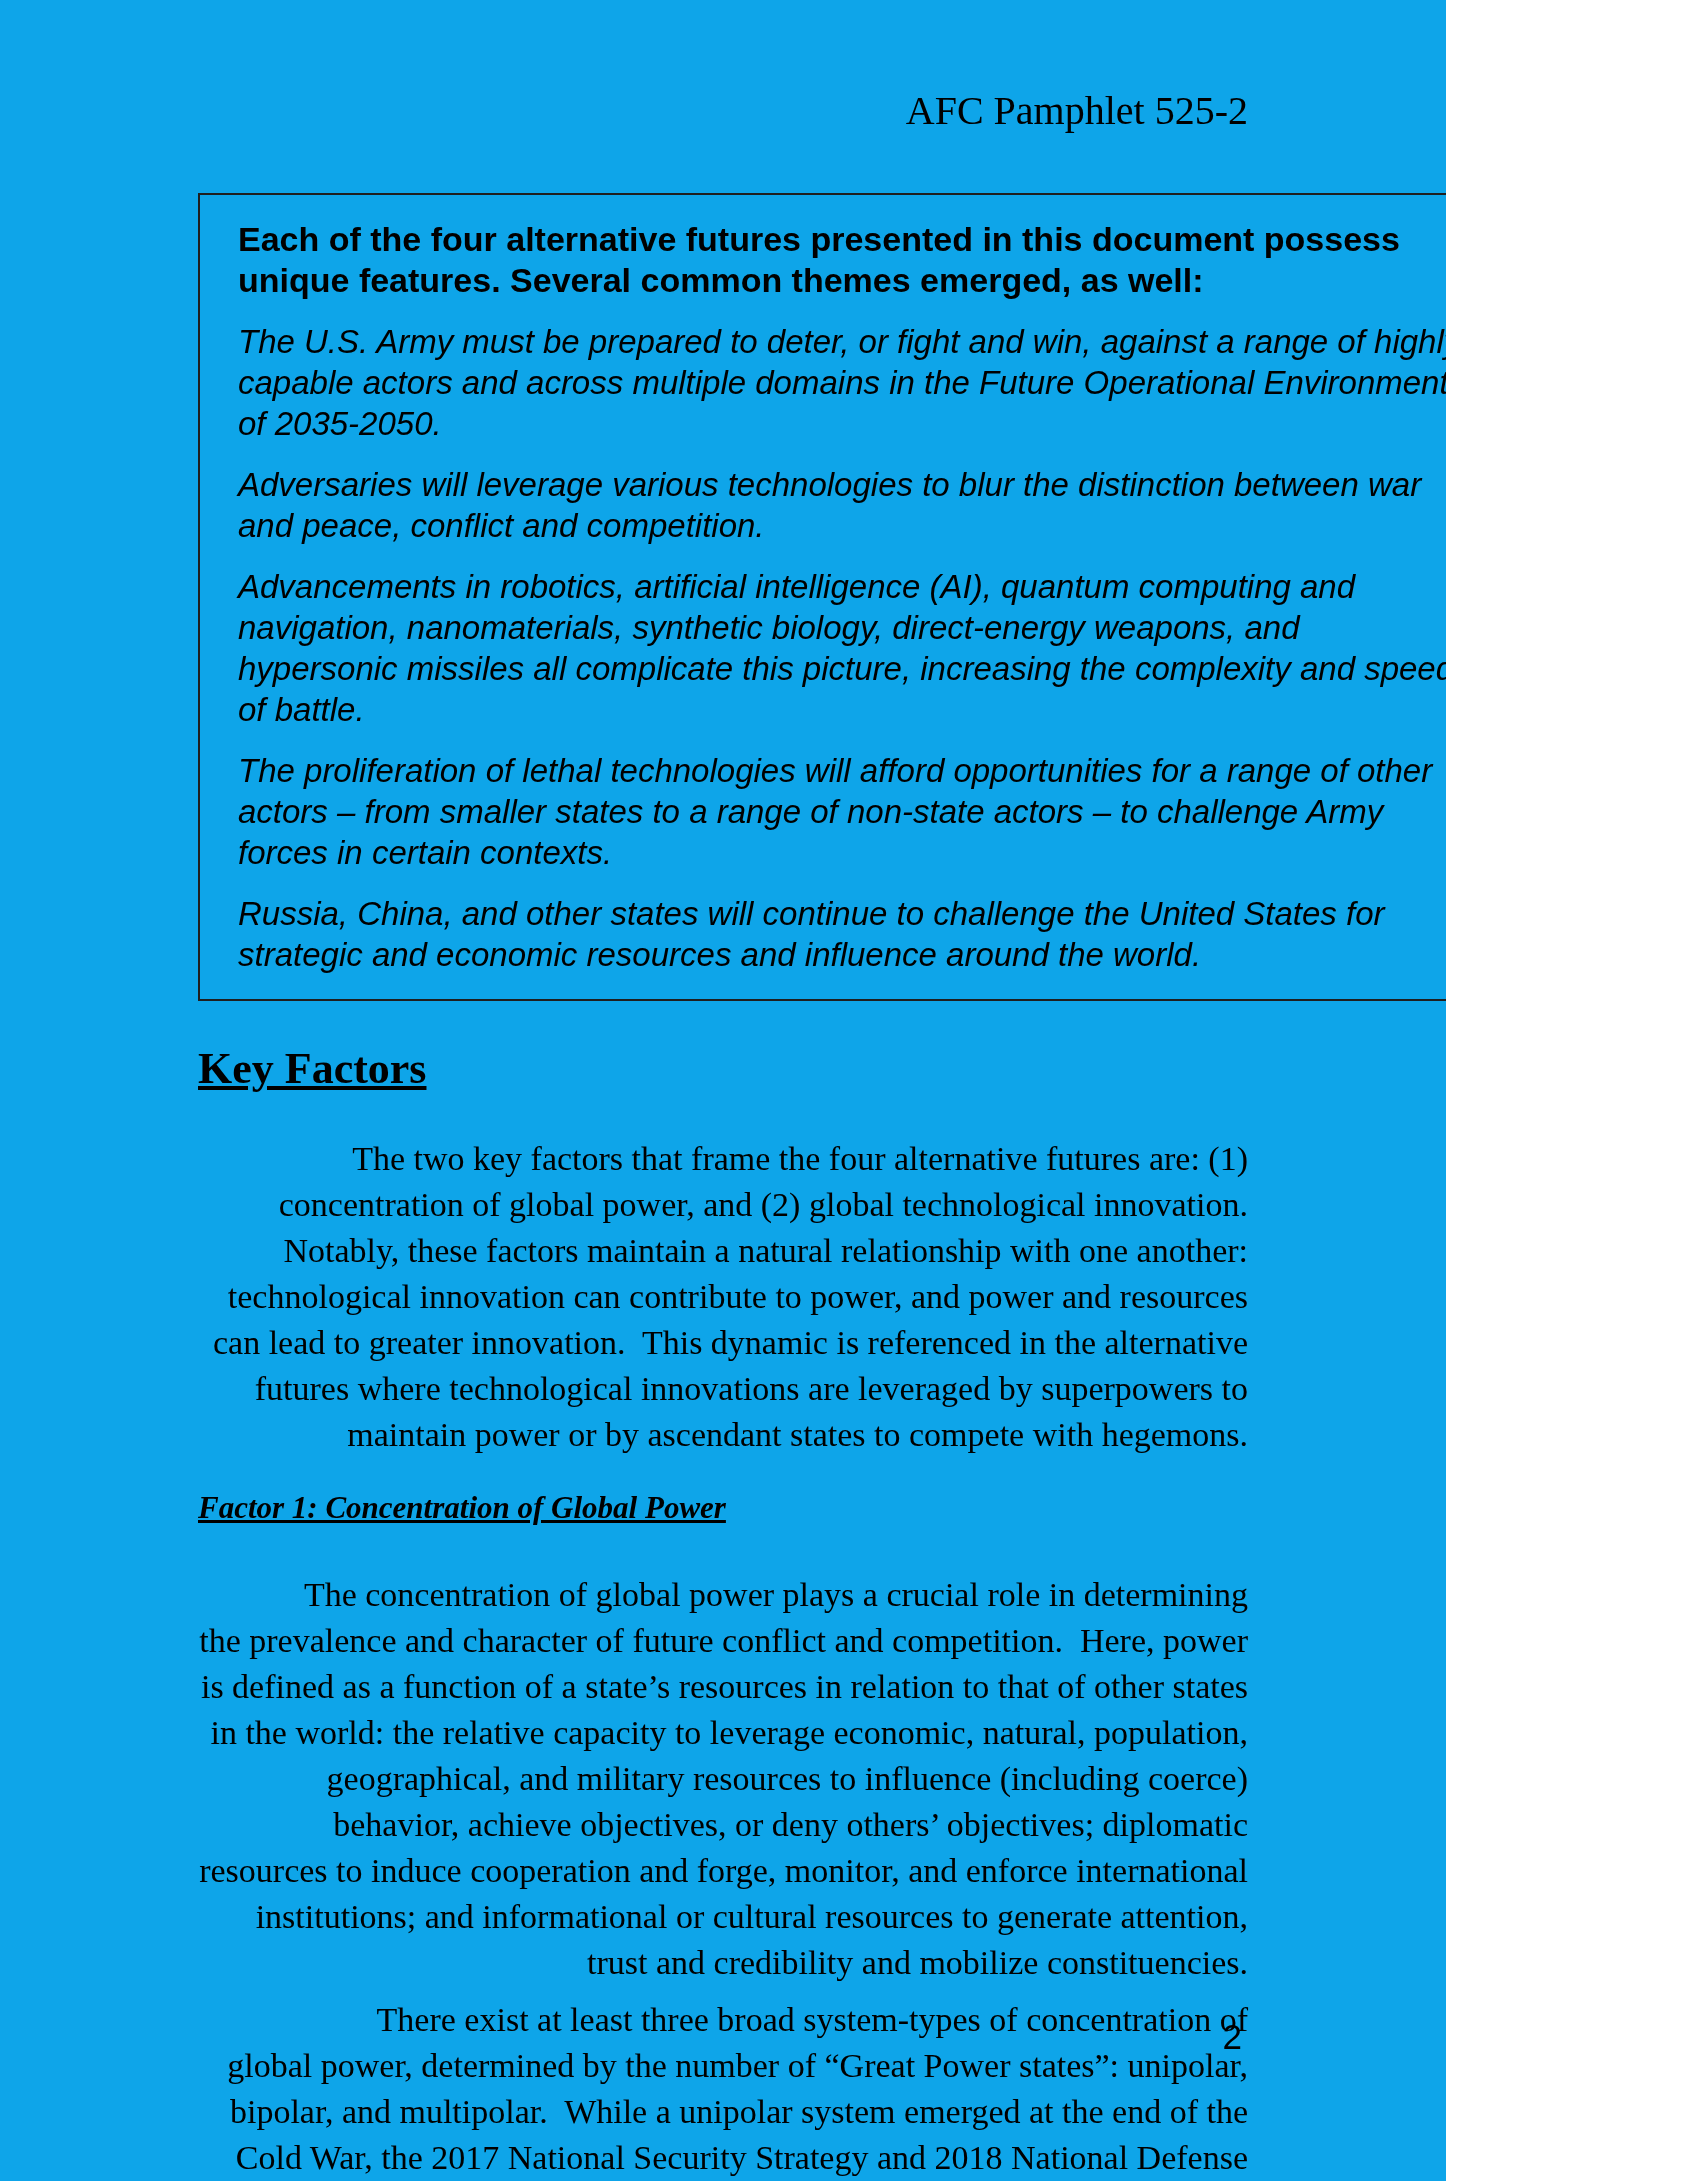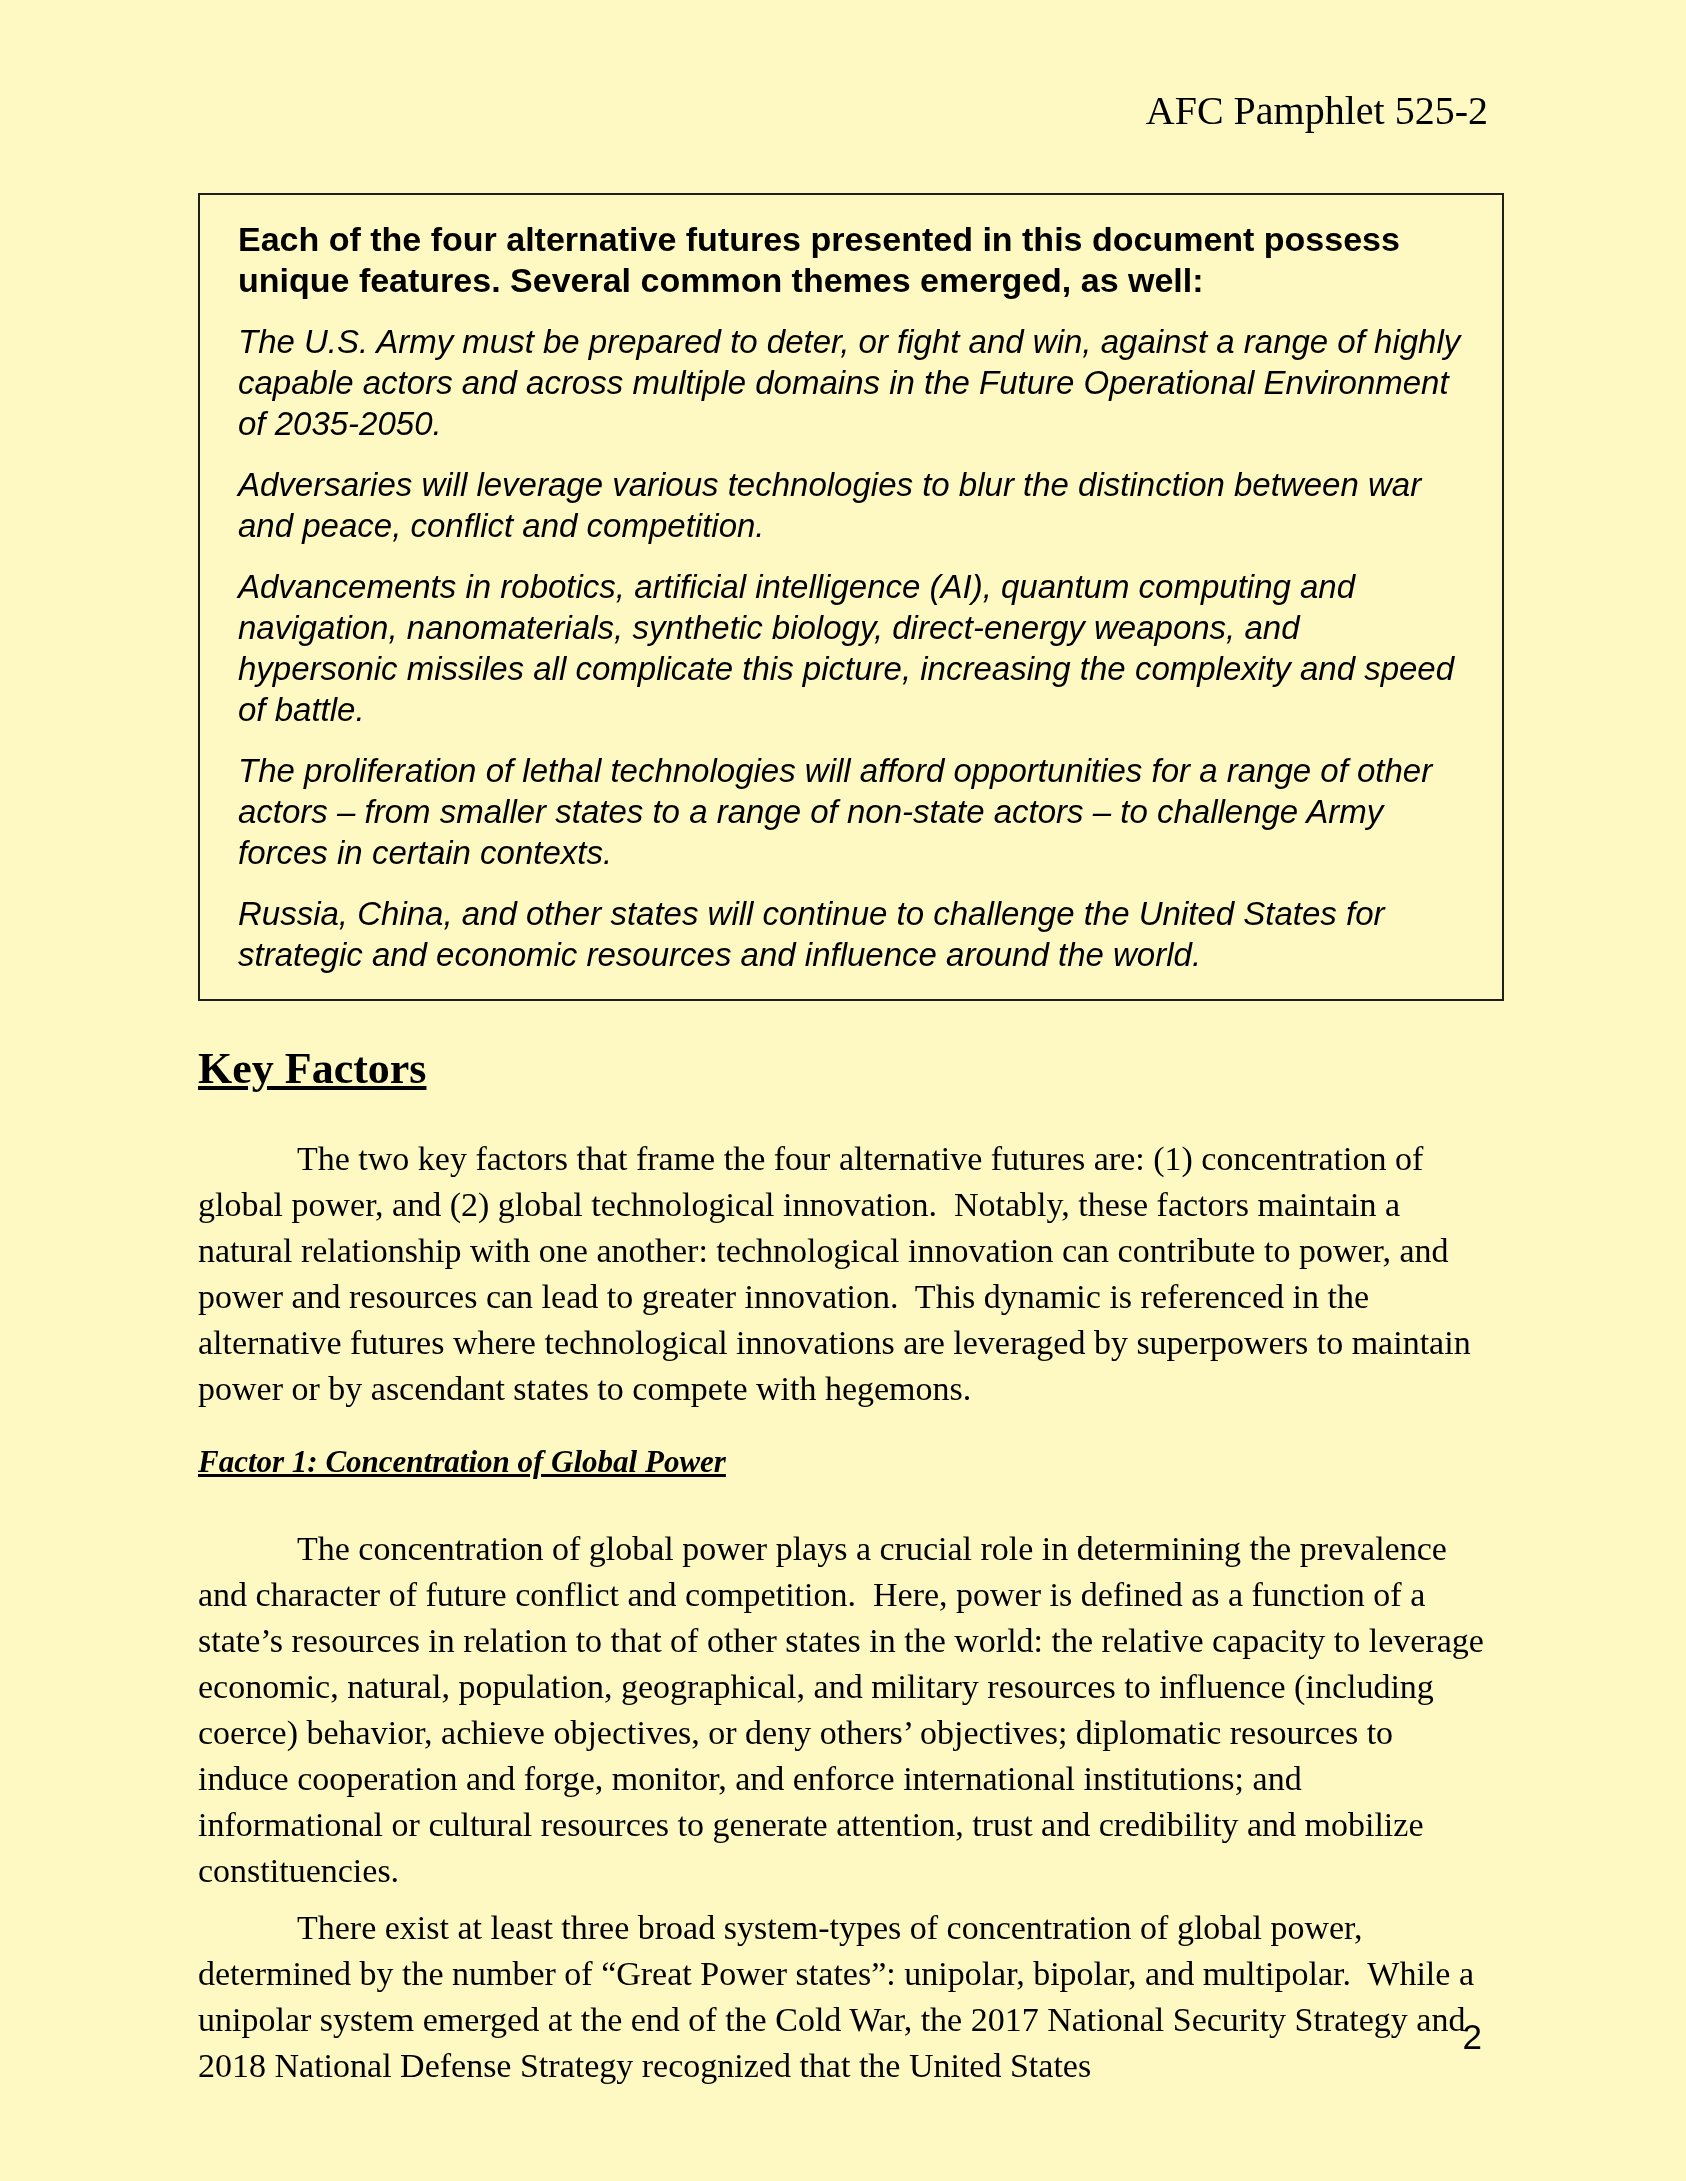--- a/index.html
+++ b/index.html
@@ -1,21 +1,21 @@
 <!DOCTYPE html>
 <html style="font-size:14.7px"><head>
 <meta charset="utf-8">
 <style>
   * { margin: 0; padding: 0; box-sizing: border-box; }
   html, body { background: #ffffff; }
   .page {
     position: relative;
-    width: 1686px;
+    width: 1446px;
     height: 2182px;
-    background: #fef9c3;
+    background: #0ea5e9;
     color: #000000;
     overflow: hidden;
   }
   .content {
     padding: 0 198px;
   }
   .doc-header {
     padding-top: 88px;
     text-align: right;
     font-family: "Liberation Serif", "DejaVu Serif", serif;
@@ -50,21 +50,21 @@
     font-size: 44px;
     line-height: 55px;
   }
   .section-title span { text-decoration: underline; }
   .body-para {
     font-family: "Liberation Serif", "DejaVu Serif", serif;
     font-size: 34px;
     line-height: 46px;
     text-indent: 99px;
     white-space: pre-wrap;
-    text-align: left;
+    text-align: right;
   }
   .para-intro   { margin-top: 40px; margin-bottom: 24px; }
   .subsection-title {
     font-family: Liberation Serif, serif;
     font-weight: bold;
     font-style: italic;
     font-size: 31px;
     line-height: 51px;
     margin-bottom: 39px;
   }

